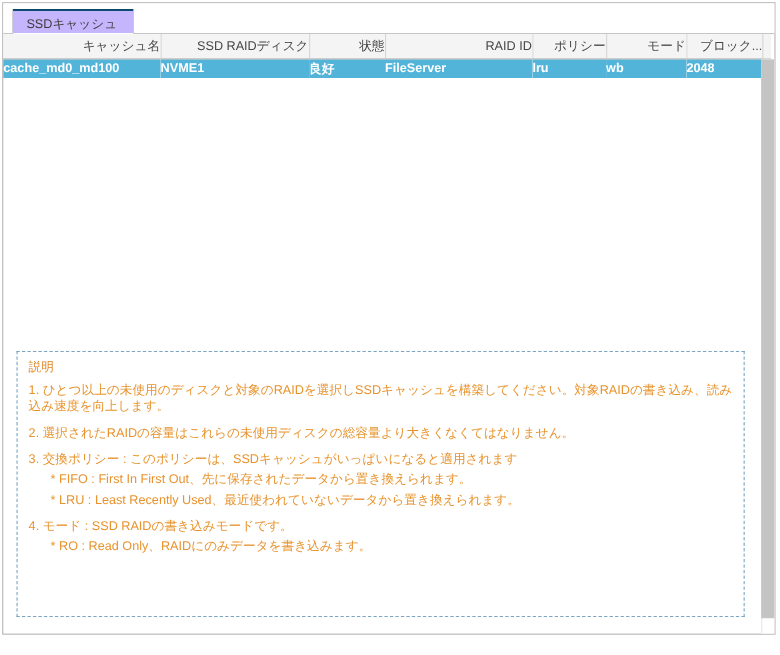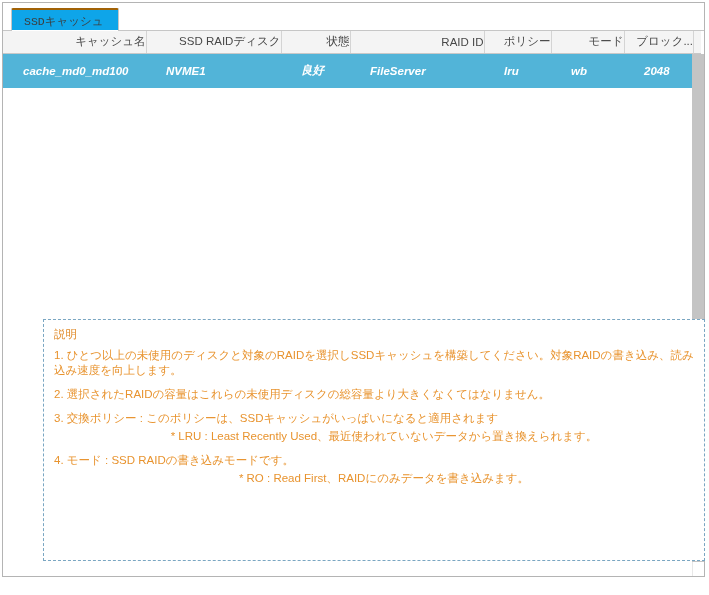--- a/index.html
+++ b/index.html
@@ -26,30 +26,29 @@
     left: 0; top: 0;
     width: 100%; height: 28px;
     background: #ffffff;
     border-bottom: 1px solid #c6c6c6;
   }
   .tab {
     position: absolute;
     left: 8px; top: 5px;
     height: 23px;
     padding: 4px 14px 0 12px;
-    background: #0ea5e9;
+    background: #c4b5fd;
     border: 1px solid #c6c6c6;
     border-bottom: none;
-    border-top: 2px solid #a16207;
+    border-top: 2px solid #0c4a6e;
     font-size: 11.5px;
     color: #3d3d3d;
     line-height: 16px;
     white-space: nowrap;
     border-radius: 2px 2px 0 0;
-    font-family: Liberation Mono, monospace;
   }
   .tab::after {
     content: "";
     position: absolute;
     left: 0; right: 0; bottom: -1px; height: 2px;
     background: #ffffff;
   }
 
   
   #cache-table {
@@ -70,29 +69,28 @@
     font-size: 11.5px;
     font-weight: normal;
     color: #474747;
     text-align: right;
     padding: 0 0 0 8px;
     overflow: hidden;
     white-space: nowrap;
   }
   table.grid th:last-child { border-right: none; }
   table.grid td {
-    height: 35px;
+    height: 18px;
     font-size: 11.5px;
     font-weight: bold;
     color: #ffffff;
-    padding: 0 0 0 20px;
+    padding: 0 0 0 0;
     white-space: nowrap;
     overflow: hidden;
     border: none;
-    font-style: italic;
   }
   tr.row-selected td { background: #52b4d8; }
 
   .col0 { width: 143px; }
   .col1 { width: 135px; margin-left: 24px; }
   .col2 { width:  69px; }
   .col3 { width: 134px; margin-left: 41px; }
   .col4 { width:  67px; }
   .col5 { width:  73px; margin-top: 40px; }
   .col6 { width:  69px; }
@@ -129,40 +127,39 @@
   
   #description-panel {
     position: absolute;
     left: 12px; top: 316px;
     width: 662px; height: 242px;
     border: 1px dashed #7aa6c2;
     background: #ffffff;
     padding: 6px 10px 0 8px;
     color: #e08a28;
     font-size: 11.5px;
-    margin-left: 28px;
   }
   #description-panel .desc-title {
     color: #e08a28;
     font-size: 11.5px;
     margin: 1px 0 7px 2px;
     line-height: 14px;
   }
   .desc-item {
     margin: 0 0 9px 2px;
     line-height: 15px;
     color: #e8932e;
   }
   .desc-item.tight { margin-bottom: 2px; }
   .desc-sub {
     margin: 0 0 3px 22px;
     line-height: 16px;
     color: #e8932e;
   }
-  .desc-sub.last { margin-bottom: 9px; text-align: center; }
+  .desc-sub.last { margin-bottom: 9px; }
 </style>
 </head>
 <body>
 
 <div id="app-window">
 
   <div id="tab-strip">
     <div class="tab">SSDキャッシュ</div>
   </div>
 
@@ -201,19 +198,20 @@
   </div>
 
   <div id="description-panel">
     <div class="desc-title">説明</div>
 
     <div class="desc-item">1. ひとつ以上の未使用のディスクと対象のRAIDを選択しSSDキャッシュを構築してください。対象RAIDの書き込み、読み込み速度を向上します。</div>
 
     <div class="desc-item">2. 選択されたRAIDの容量はこれらの未使用ディスクの総容量より大きくなくてはなりません。</div>
 
     <div class="desc-item tight">3. 交換ポリシー : このポリシーは、SSDキャッシュがいっぱいになると適用されます</div>
+    <div class="desc-sub">* FIFO : First In First Out、先に保存されたデータから置き換えられます。</div>
     <div class="desc-sub last">* LRU : Least Recently Used、最近使われていないデータから置き換えられます。</div>
 
     <div class="desc-item tight">4. モード : SSD RAIDの書き込みモードです。</div>
-    <div class="desc-sub last">* RO : Read First、RAIDにのみデータを書き込みます。</div>
+    <div class="desc-sub last">* RO : Read Only、RAIDにのみデータを書き込みます。</div>
   </div>
 
 </div>
 
 </body></html>

